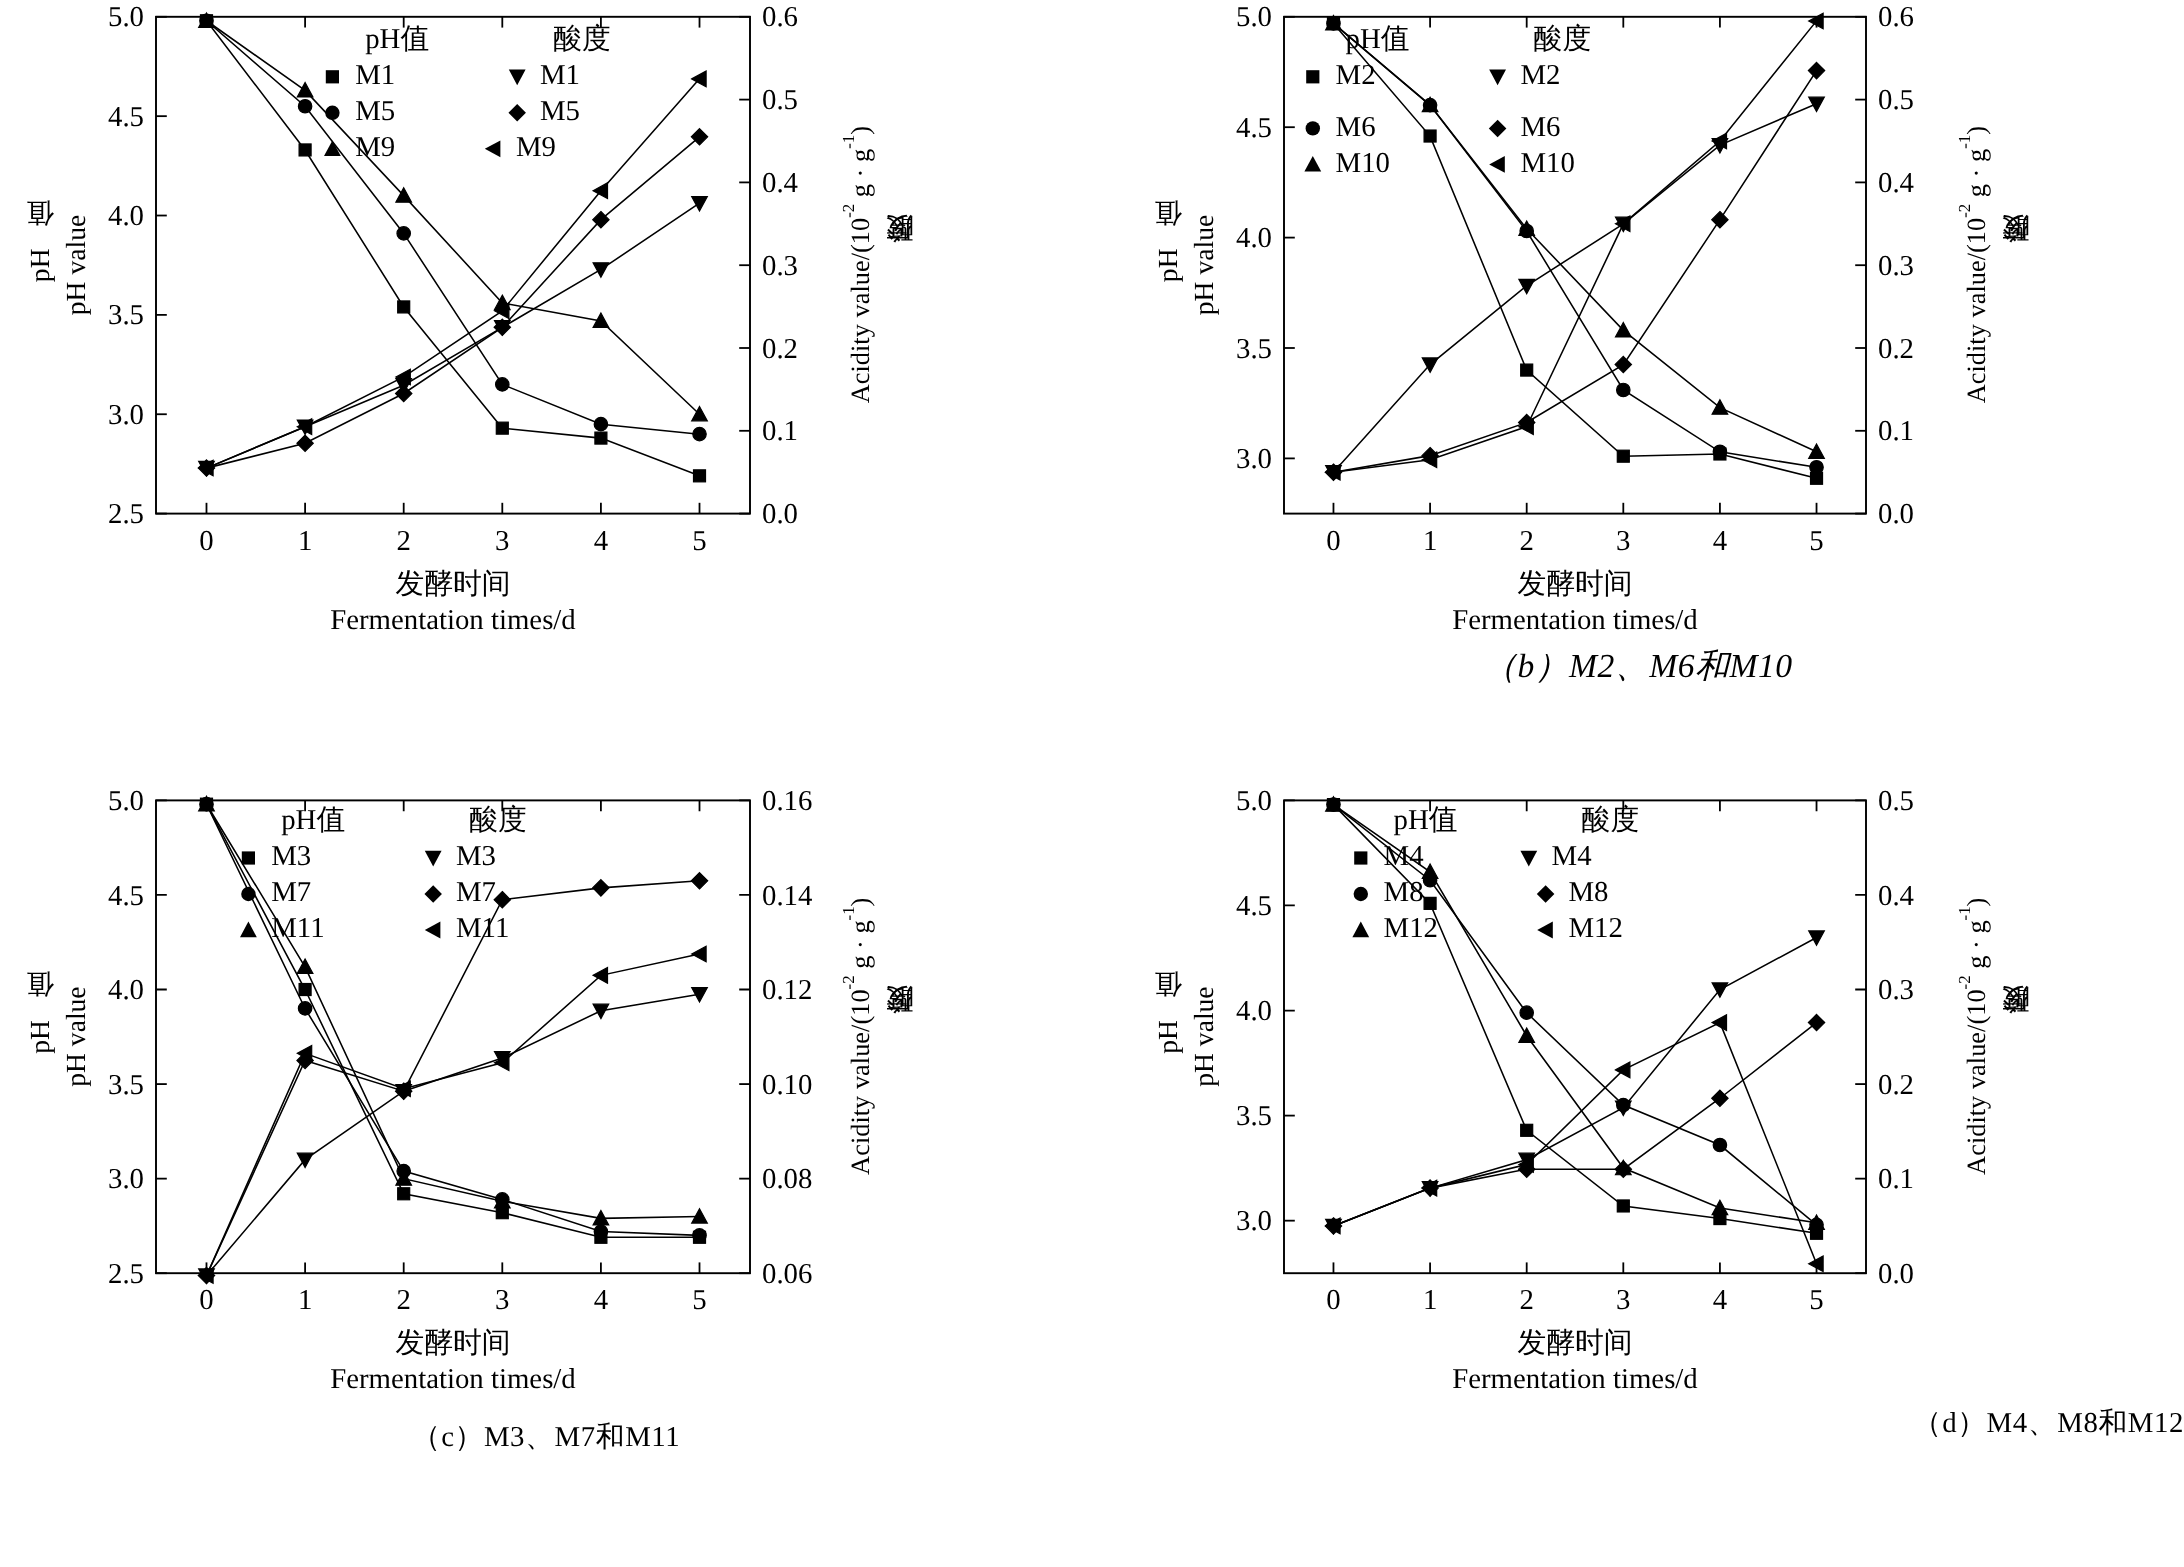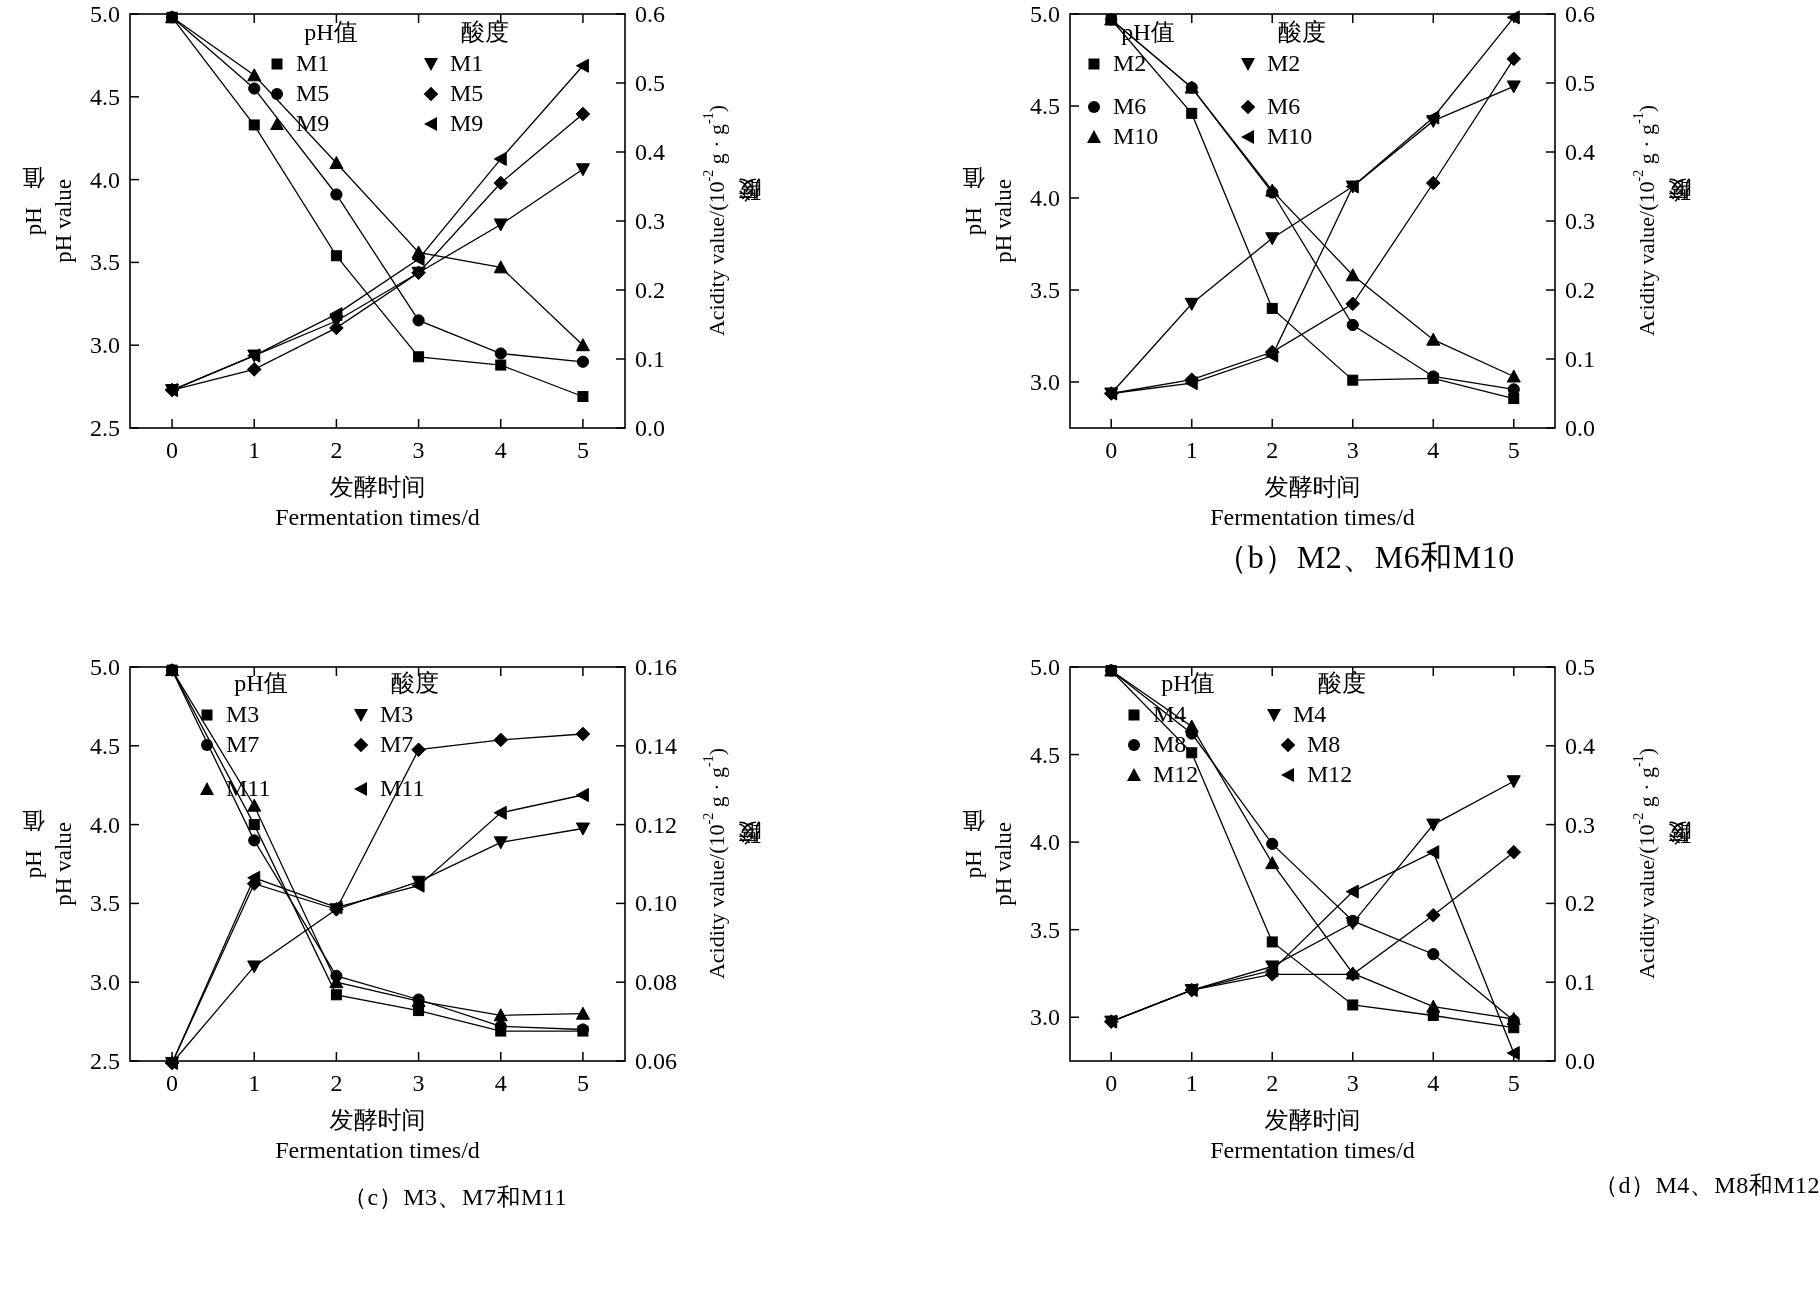--- a/index.html
+++ b/index.html
@@ -162,21 +162,21 @@
         </div>
         <div style="width:118px;display:flex;align-items:center;gap:10px;">
           <span>
               <svg width="18" height="18" viewBox="0 0 18 18">
                 <polygon points="9,1.7 16.3,9 9,16.3 1.7,9" fill="#000"></polygon>
               </svg>
             </span>
           <span>M5</span>
         </div>
       </div>
-        <div style="display:flex;gap:36px;align-items:center;margin-bottom:21px;">
+        <div style="display:flex;gap:16px;align-items:center;margin-bottom:21px;">
         <div style="width:118px;display:flex;align-items:center;gap:10px;">
           <span>
               <svg width="18" height="18" viewBox="0 0 18 18">
                 <polygon points="9,2 16,15 2,15" fill="#000"></polygon>
               </svg>
             </span>
           <span>M9</span>
         </div>
         <div style="width:118px;display:flex;align-items:center;gap:10px;">
           <span>
@@ -286,21 +286,21 @@
           <polygon points="355.745,355.55 367.745,349.05 367.745,362.05" fill="#000" stroke="#000" stroke-width="1"></polygon>
           <polygon points="436.255,186.49999999999997 448.255,179.99999999999997 448.255,192.99999999999997" fill="#000" stroke="#000" stroke-width="1"></polygon>
           <polygon points="516.765,117.5 528.765,111 528.765,124" fill="#000" stroke="#000" stroke-width="1"></polygon>
           <polygon points="597.275,17.44999999999999 609.275,10.949999999999989 609.275,23.94999999999999" fill="#000" stroke="#000" stroke-width="1"></polygon>
         </g>
       </svg>
       <div style="position: absolute; left: 160px; top: 472px; width: 485px; text-align: center; font-size: 24px; line-height: 1.25;">
         <div>发酵时间</div>
                   <div>Fermentation times/d</div>
       </div>
-      <div class="cap" style="position: absolute; left: 0px; top: 536px; width: 910px; text-align: center; font-size: 32px;">（b）M2、M6和M10</div>
+      <div class="cap" style="position: absolute; left: 0px; top: 536px; width: 910px; text-align: center; font-size: 28px; font-style: italic;">（b）M2、M6和M10</div>
       <div style="position: absolute; left: 48px; top: 221px; transform: translateY(-50%); display: flex; flex-direction: row; align-items: center; gap: 2px; height: 210px;">
         <div class="vert" style="font-size:23px;">pH值</div>
                   <div class="vert" style="font-size:23px;">pH value</div>
       </div>
       <div style="position: absolute; left: 721px; top: 221px; transform: translateY(-50%); display: flex; flex-direction: row; align-items: center; gap: 4px; height: 340px;">
         <div class="vert" style="font-size:22px;white-space:nowrap;">Acidity value/(10<sup style="font-size:14px">-2</sup> g · g<sup style="font-size:14px">-1</sup>)</div>
                   <div class="vert" style="font-size:23px;">酸度</div>
       </div>
       <div style="position: absolute; left: 175px; top: 16px; font-size: 24px;">
         <div style="display:flex;gap:36px;margin-bottom:2px;padding-left:4px;">
@@ -492,21 +492,21 @@
         </div>
         <div style="width:118px;display:flex;align-items:center;gap:10px;">
           <span>
               <svg width="18" height="18" viewBox="0 0 18 18">
                 <polygon points="9,16 16,3 2,3" fill="#000"></polygon>
               </svg>
             </span>
           <span>M3</span>
         </div>
       </div>
-        <div style="display:flex;gap:36px;align-items:center;margin-bottom:17px;">
+        <div style="display:flex;gap:36px;align-items:center;margin-bottom:3px;">
         <div style="width:118px;display:flex;align-items:center;gap:10px;">
           <span>
               <svg width="18" height="18" viewBox="0 0 18 18">
                 <circle cx="9" cy="9" r="6" fill="#000"></circle>
               </svg>
             </span>
           <span>M7</span>
         </div>
         <div style="width:118px;display:flex;align-items:center;gap:10px;">
           <span>

